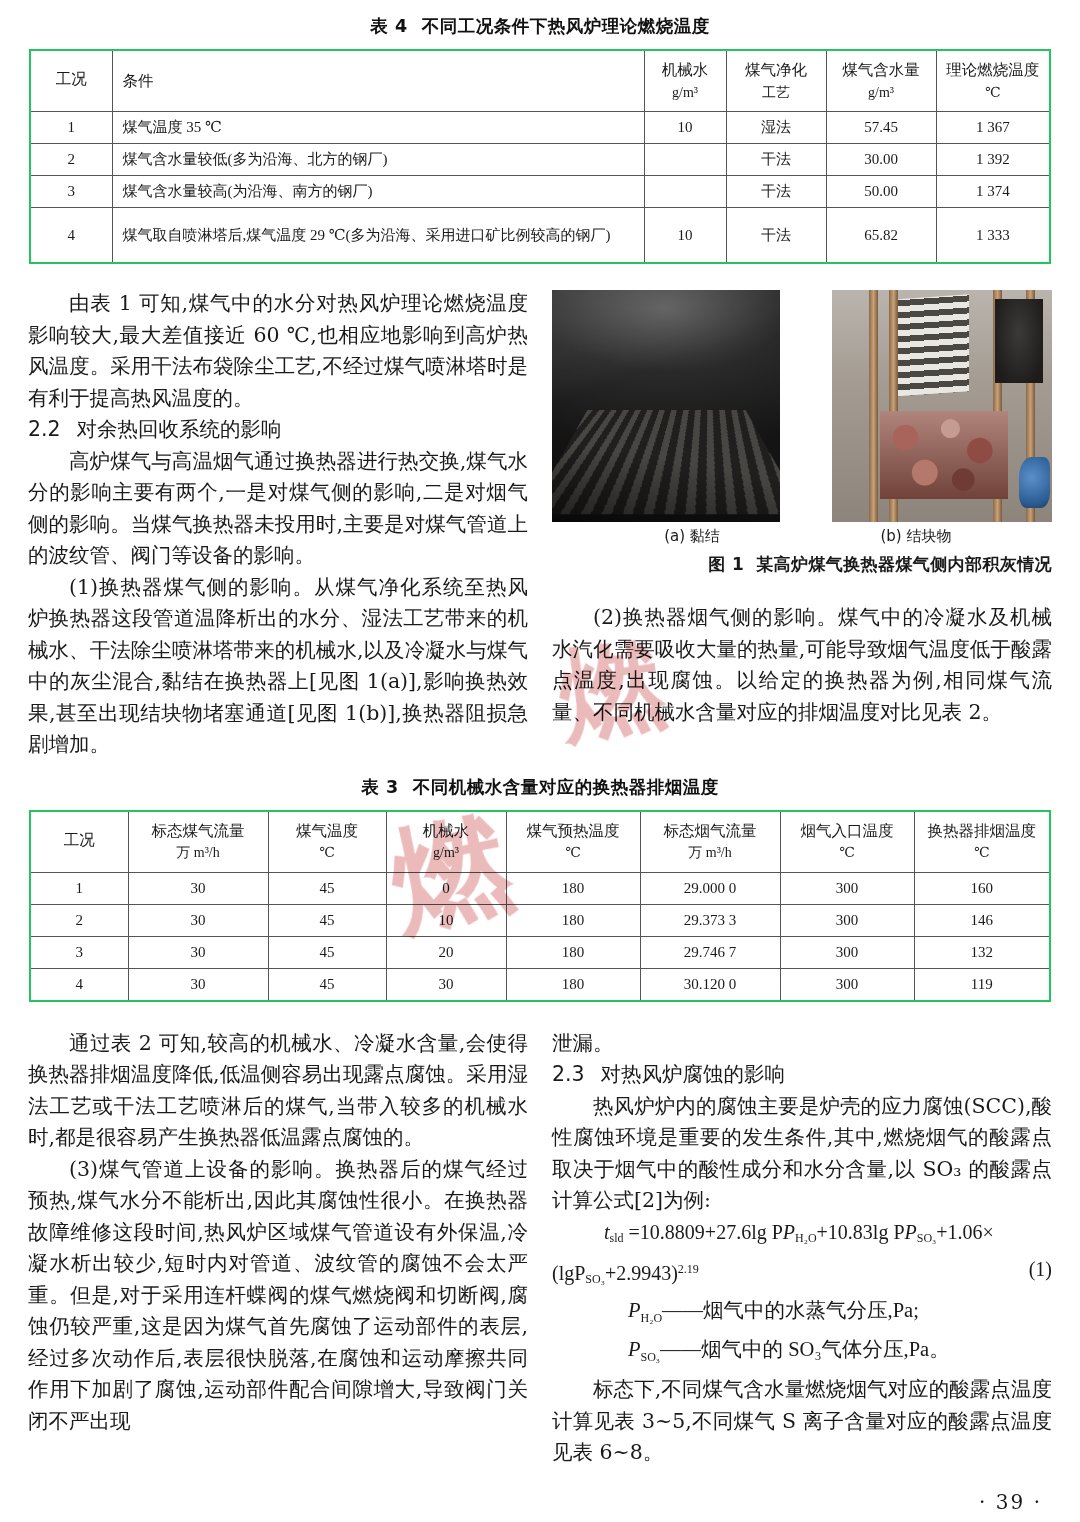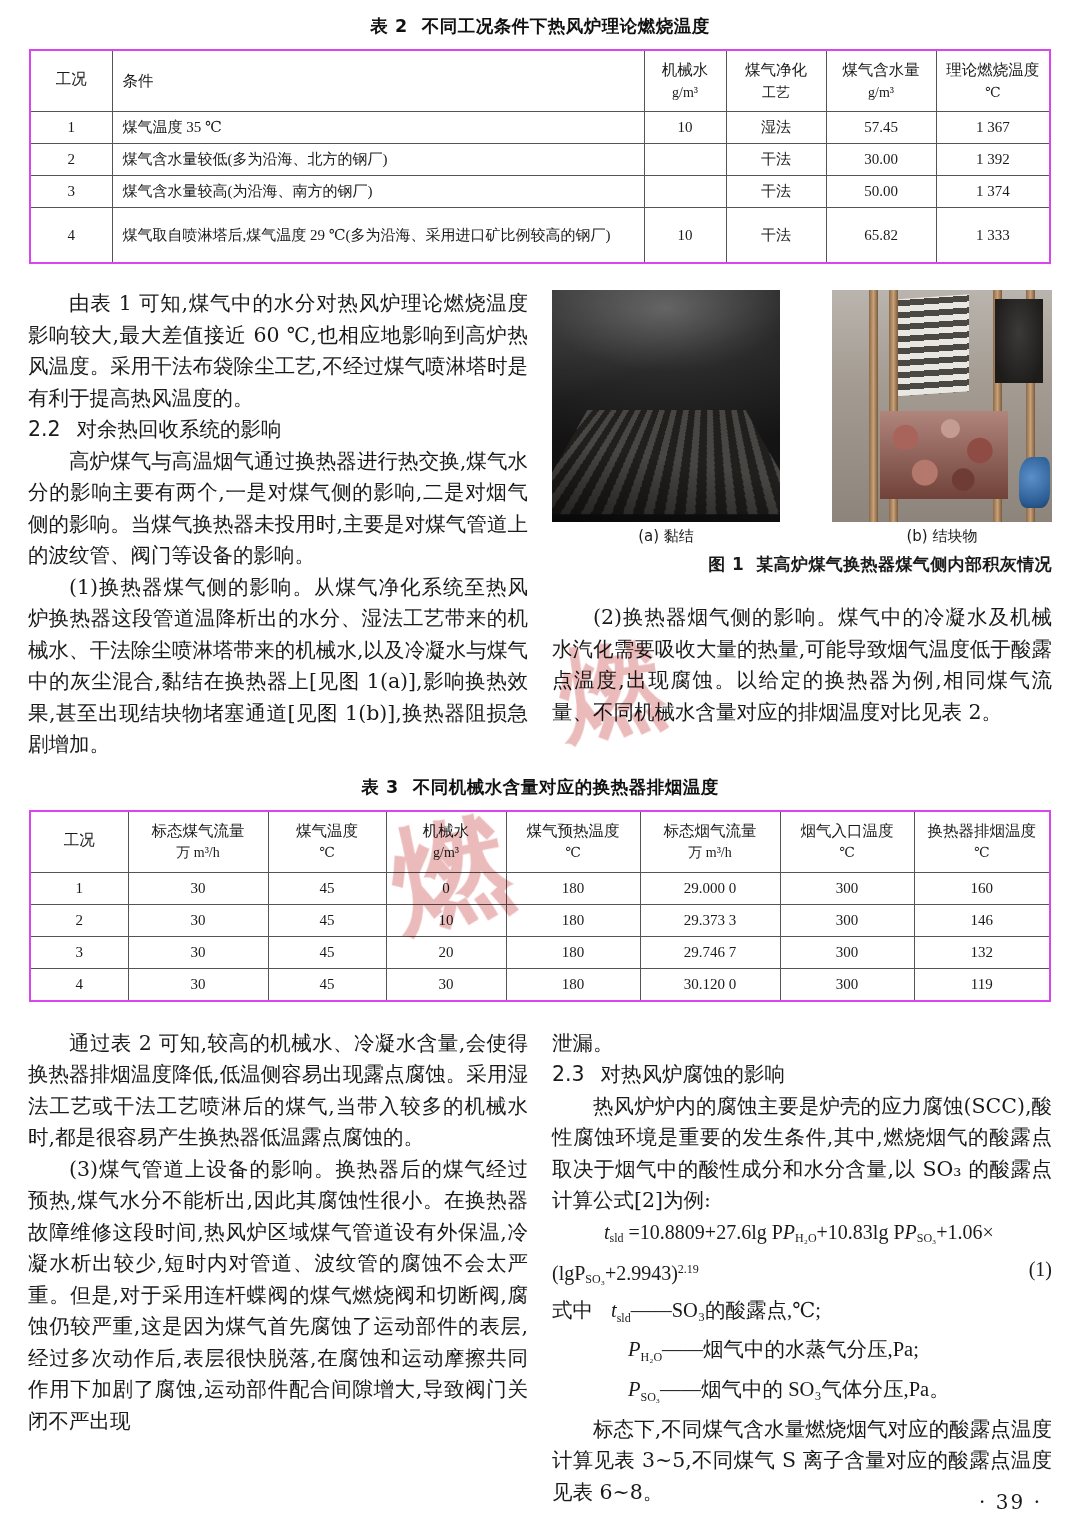--- a/index.html
+++ b/index.html
@@ -44,21 +44,21 @@
   }
   table.doc-table td, table.doc-table th {
     border: 1px solid #555;
     padding: 2px 4px;
     text-align: center;
     vertical-align: middle;
     font-weight: normal;
     line-height: 1.22;
   }
   table.doc-table {
-    border: 2px solid #d946ef;
+    border: 2px solid #22c55e;
   }
   table.doc-table tr.hdr td {
     height: 52px;
     font-size: 15.5px;
   }
   table.doc-table td.left {
     text-align: left;
     padding-left: 10px;
   }
   .unit-line { display:block; font-size: 14px; margin-top: 1px;}
@@ -111,21 +111,21 @@
     margin-top: 2px;
   }
   .fig-box {
     position: relative;
     overflow: hidden;
   }
   .fig-a { width: 228px; height: 232px; }
   .fig-b { width: 220px; height: 232px; }
   .fig-caps {
     display: flex;
-    justify-content: space-between;
+    justify-content: center;
     font-size: 15px;
     margin-top: 5px;
     font-family: "DejaVu Sans", "Liberation Sans", sans-serif;
   }
   .fig-caps span { display:block; width: 228px; text-align:center; }
   .fig-caps span.b { width: 220px; }
   .fig-title {
     text-align: right;
     font-size: 17px;
     font-weight: bold;
@@ -244,21 +244,21 @@
     transform: rotate(-8deg);
     line-height: 1;
   }
 </style>
 </head>
 <body>
 
 <div class="page">
 
   <div style="margin-top:14px;" class="tbl-caption">
-    <span class="cap-num">表 2</span><span>不同工况条件下热风炉理论燃烧温度</span>
+    <span class="cap-num">表 4</span><span>不同工况条件下热风炉理论燃烧温度</span>
   </div>
 
   <div style="margin-top:11px;">
   <table class="doc-table" id="table1">
     <colgroup>
       <col style="width:82px">
       <col style="width:532px">
       <col style="width:82px">
       <col style="width:100px">
       <col style="width:110px">
@@ -498,23 +498,20 @@
 
       <div class="formula">
         <div class="f1">
           <i>t</i><sub>sld</sub><span> =10.8809+27.6lg P</span><i>P</i><sub>H₂O</sub><span>+10.83lg P</span><i>P</i><sub>SO₃</sub><span>+1.06×</span>
         </div>
         <div>
           <span class="eqnum">(1)</span><span>(lgP</span><sub>SO₃</sub><span>+2.9943)</span><sup>2.19</sup>
         </div>
       </div>
 
-      <div class="where-line">
-        <span class="where-lbl">式中</span><i>t</i><sub style="font-size:12px;">sld</sub><span>——SO₃的酸露点,℃;</span>
-      </div>
       <div class="where-line pad">
         <i>P</i><sub style="font-size:12px;">H₂O</sub><span>——烟气中的水蒸气分压,Pa;</span>
       </div>
       <div class="where-line pad">
         <i>P</i><sub style="font-size:12px;">SO₃</sub><span>——烟气中的 SO₃气体分压,Pa。</span>
       </div>
 
       <p class="body indent">标态下,不同煤气含水量燃烧烟气对应的酸露点温度计算见表 3~5,不同煤气 S 离子含量对应的酸露点温度见表 6~8。</p>
     </div>
   </div>

